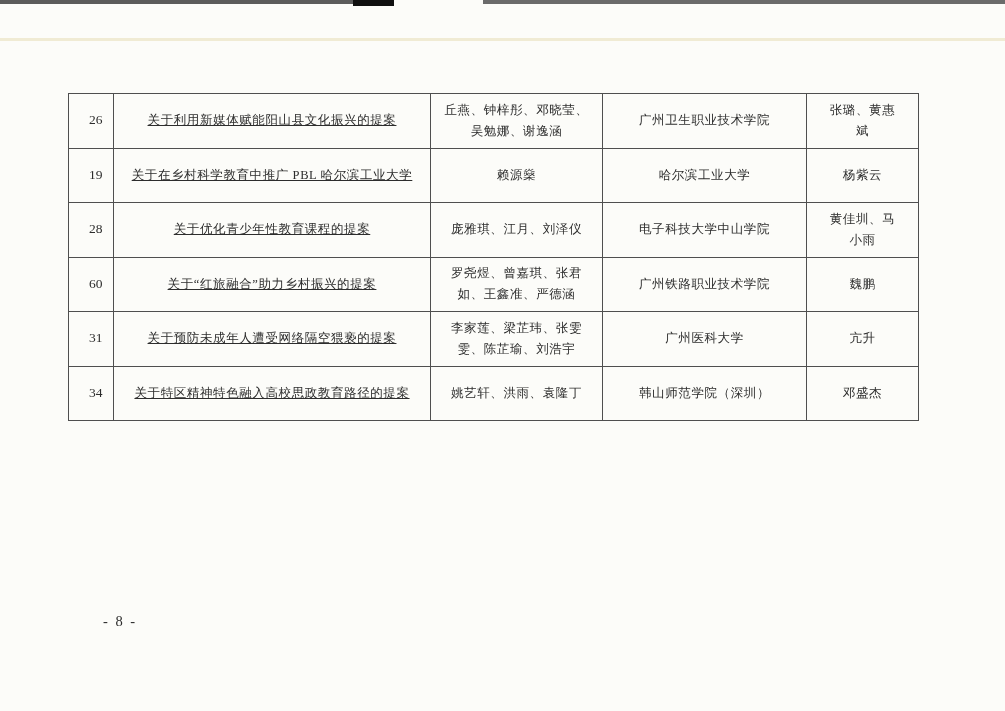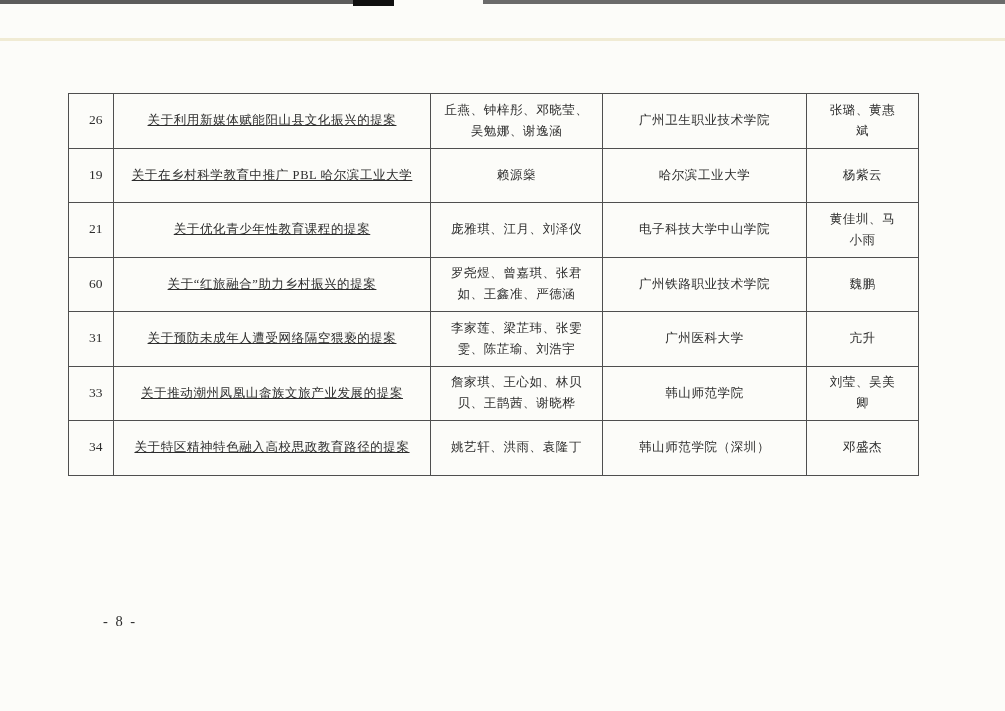--- a/index.html
+++ b/index.html
@@ -68,48 +68,41 @@
     <td class="c-advisors">张璐、黄惠斌</td>
   </tr>
         <tr>
     <td class="c-no">19</td>
     <td class="c-title">关于在乡村科学教育中推广 PBL 哈尔滨工业大学</td>
     <td class="c-students">赖源燊</td>
     <td class="c-school">哈尔滨工业大学</td>
     <td class="c-advisors">杨紫云</td>
   </tr>
         <tr>
-    <td class="c-no">21</td>
+    <td class="c-no">28</td>
     <td class="c-title">关于优化青少年性教育课程的提案</td>
     <td class="c-students">庞雅琪、江月、刘泽仪</td>
     <td class="c-school">电子科技大学中山学院</td>
     <td class="c-advisors">黄佳圳、马小雨</td>
   </tr>
         <tr>
     <td class="c-no">60</td>
     <td class="c-title">关于“红旅融合”助力乡村振兴的提案</td>
     <td class="c-students">罗尧煜、曾嘉琪、张君如、王鑫准、严德涵</td>
     <td class="c-school">广州铁路职业技术学院</td>
     <td class="c-advisors">魏鹏</td>
   </tr>
         <tr>
     <td class="c-no">31</td>
     <td class="c-title">关于预防未成年人遭受网络隔空猥亵的提案</td>
     <td class="c-students">李家莲、梁芷玮、张雯雯、陈芷瑜、刘浩宇</td>
     <td class="c-school">广州医科大学</td>
     <td class="c-advisors">亢升</td>
   </tr>
         <tr>
-    <td class="c-no">33</td>
-    <td class="c-title">关于推动潮州凤凰山畲族文旅产业发展的提案</td>
-    <td class="c-students">詹家琪、王心如、林贝贝、王鹊茜、谢晓桦</td>
-    <td class="c-school">韩山师范学院</td>
-    <td class="c-advisors">刘莹、吴美卿</td>
-  </tr>
-        <tr>
     <td class="c-no">34</td>
     <td class="c-title">关于特区精神特色融入高校思政教育路径的提案</td>
     <td class="c-students">姚艺轩、洪雨、袁隆丁</td>
     <td class="c-school">韩山师范学院（深圳）</td>
     <td class="c-advisors">邓盛杰</td>
   </tr>
       </tbody>
   </table>
 
   <div class="page-number">- 8 -</div>

